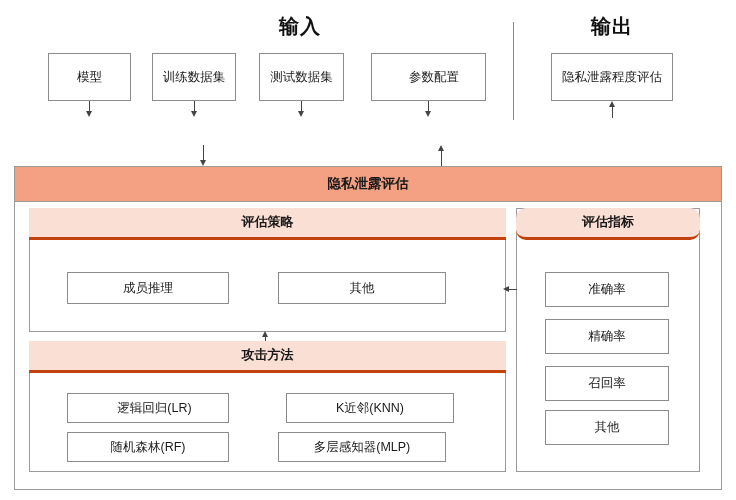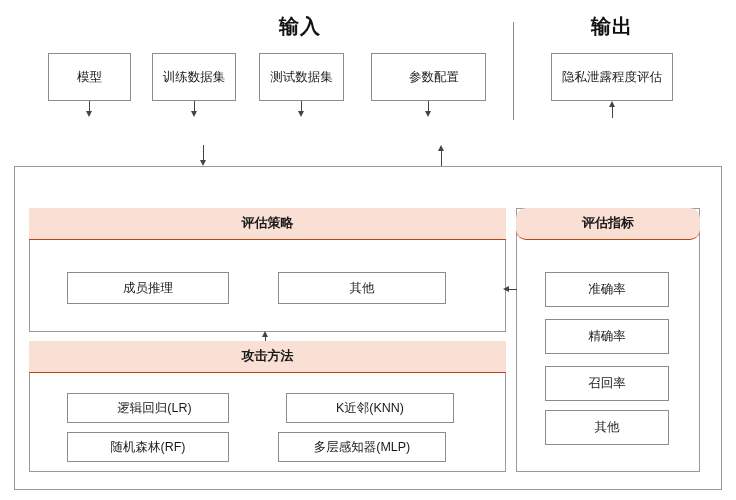--- a/index.html
+++ b/index.html
@@ -63,21 +63,21 @@
     color:#1a1a1a;
   }
 
   
   .panel{
     background:#ffffff;
     border:1px solid #9a9a9a;
   }
   .panel-header{
     background:#fadfd4;
-    border-bottom:1px solid #c2410c;
+    border-bottom:3px solid #c2410c;
     font-size:13px;
     font-weight:bold;
     color:#1a1a1a;
     height:100%;
   }
 
   
   .arr-line{background:#444444;width:1px;}
   .arr-line-h{background:#444444;height:1px;}
   .arr-head-down{
@@ -133,20 +133,21 @@
 
 
   <div class="abs arr-line" style="left:203px;top:145px;height:16px;"></div>
   <div class="abs arr-head-down" style="left:200px;top:160px;"></div>
 
   <div class="abs arr-line" style="left:441px;top:151px;height:16px;"></div>
   <div class="abs arr-head-up" style="left:438px;top:145px;"></div>
 
   <div class="abs shell" style="left:14px;top:166px;width:708px;height:324px;"></div>
 
+  <div class="abs ctr shell-header" style="left:14px;top:166px;width:708px;height:36px;">隐私泄露评估</div>
 
   <div class="abs panel" style="left:29px;top:208px;width:477px;height:124px;"></div>
   <div class="abs ctr panel-header" style="left:29px;top:208px;width:477px;height:32px;">评估策略</div>
 
   <div class="abs ctr node" style="left:67px;top:272px;width:162px;height:32px;">成员推理</div>
   <div class="abs ctr node" style="left:278px;top:272px;width:168px;height:32px;">其他</div>
 
   <div class="abs arr-line" style="left:265px;top:336px;height:6px;"></div>
   <div class="abs arr-head-up" style="left:262px;top:331px;"></div>
 

